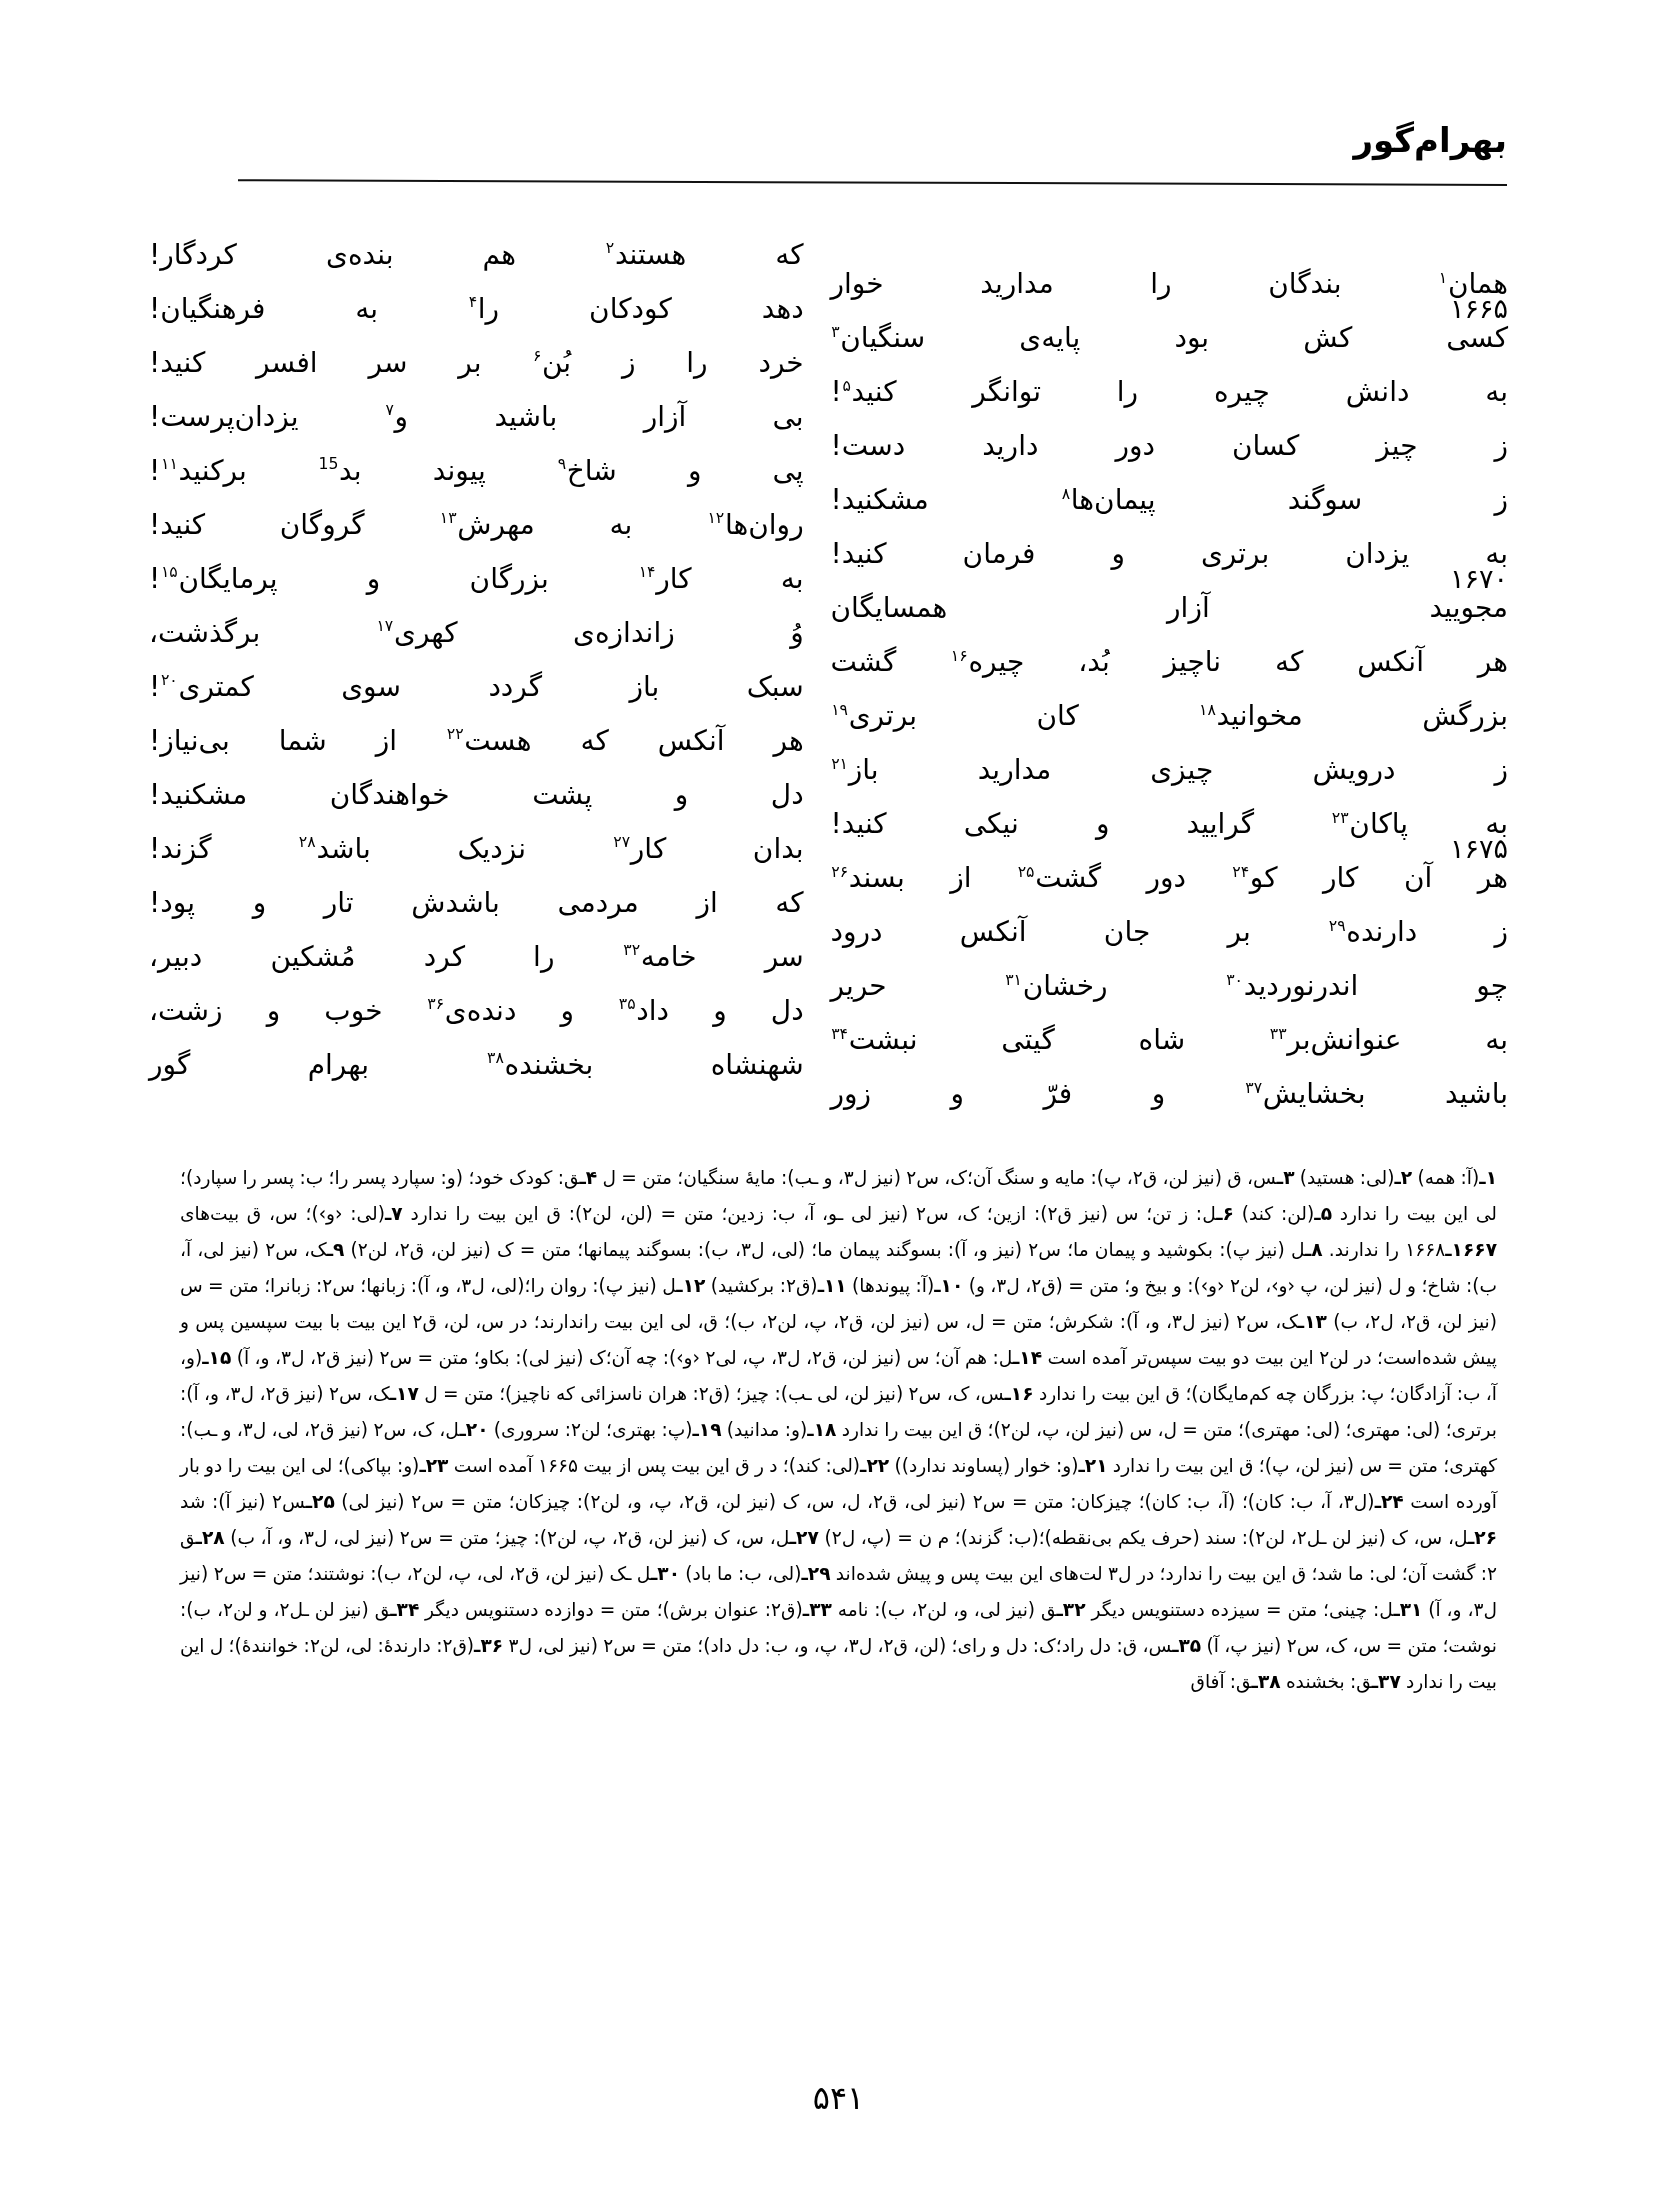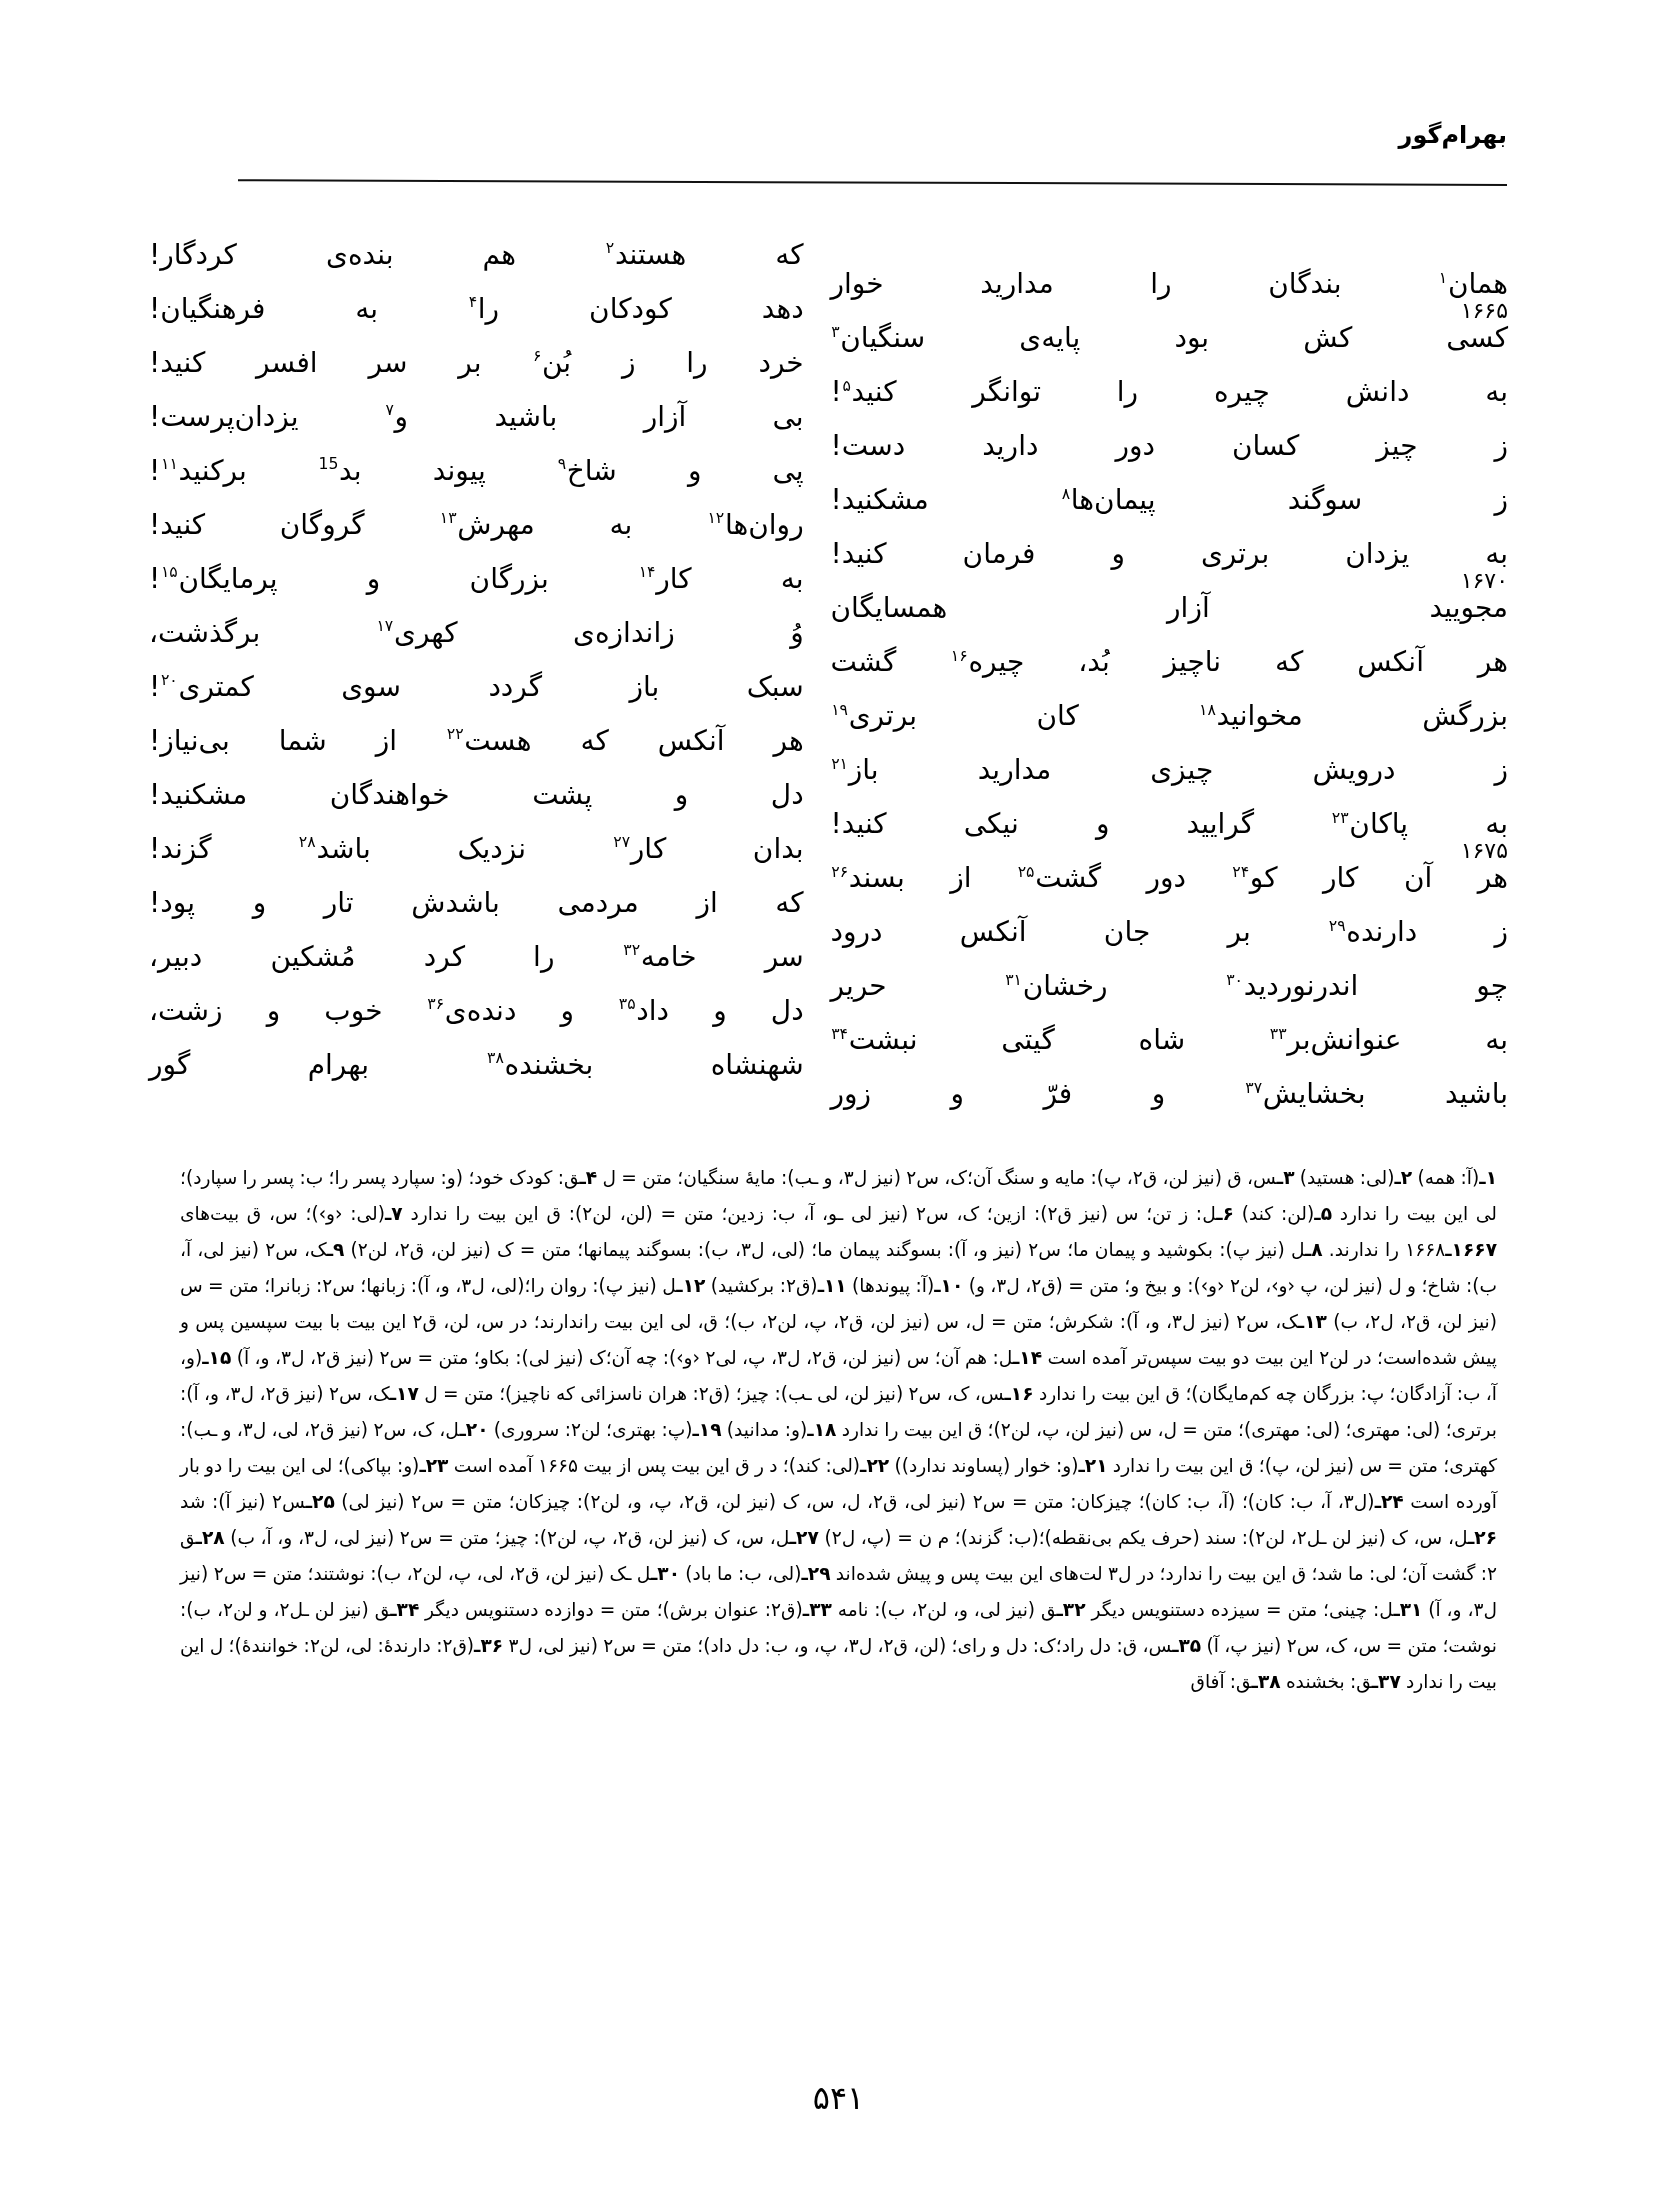--- a/index.html
+++ b/index.html
@@ -22,21 +22,21 @@
     position: absolute;
     top: 123px;
     right: 170px;
     left: 238px;
     height: 65px;
   }
   #running-head .rh-title {
     position: absolute;
     right: 0;
     top: 0;
-    font-size: 24px;
+    font-size: 34px;
     font-weight: bold;
     line-height: 1.0;
     letter-spacing: 0px;
     white-space: nowrap;
   }
   #running-head .rh-rule {
     position: absolute;
     left: 0;
     right: 0;
     top: 61px;
@@ -85,21 +85,21 @@
     justify-content: space-between;
     width: 100%;
   }
   .h-right .words { padding-left: 27px; }
   .h-left  .words { padding-left: 12px; padding-right: 20px; }
 
   .w { position: relative; }
   
   .baytnum {
     display: inline-block;
-    font-size: 22px;
+    font-size: 27px;
     margin-left: 9.5px;
   }
   .baytnum.empty { visibility: hidden; }
 
   
   sup.fn {
     font-size: 0.56em;
     vertical-align: super;
     line-height: 0;
     margin-right: 0.7px;

